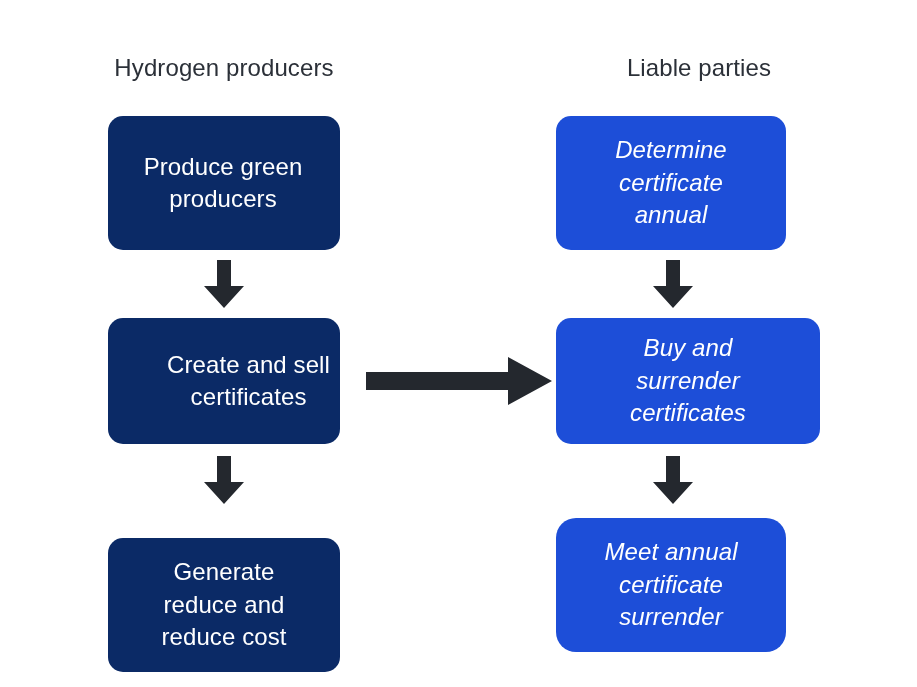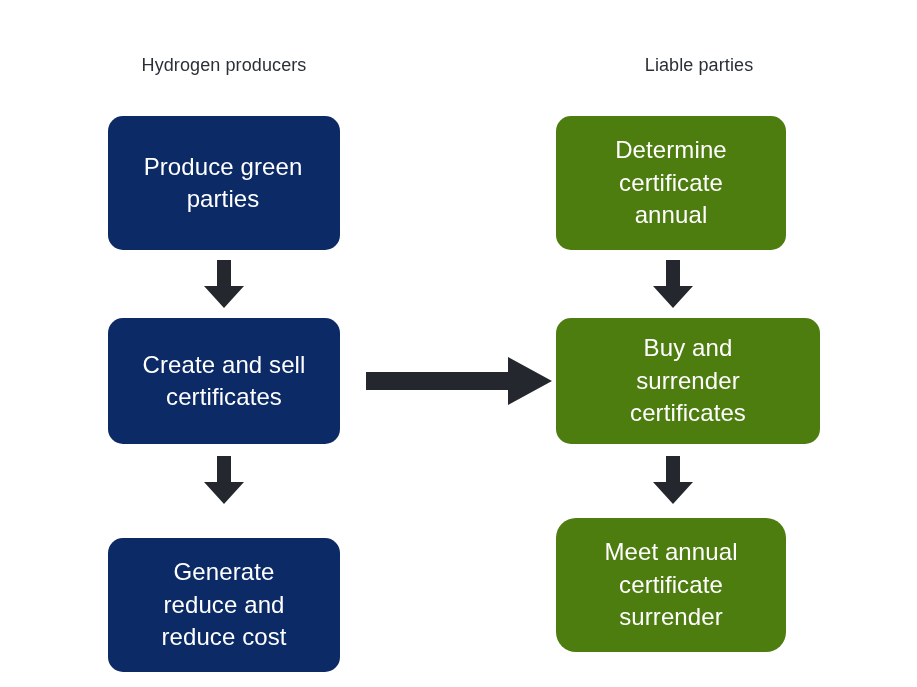--- a/index.html
+++ b/index.html
@@ -18,21 +18,21 @@
     width: 917px;
     height: 687px;
     background: #ffffff;
   }
 
   
   .col-header {
     position: absolute;
     text-align: center;
     color: #2b3038;
-    font-size: 18px;
+    font-size: 24px;
     font-weight: 400;
     letter-spacing: 0.1px;
     white-space: nowrap;
     line-height: 1;
   }
   #header-left  { left: 108px; top: 56px; width: 232px; }
   #header-right { left: 584px; top: 56px; width: 230px; }
 
   
   .node {
@@ -44,27 +44,27 @@
     border-radius: 15px;
     color: #ffffff;
     font-size: 24px;
     font-weight: 400;
     line-height: 1.35;
     letter-spacing: 0.1px;
     box-sizing: border-box;
     padding: 4px 10px;
   }
   .node-blue   { background: #0b2a66; }
-  .node-orange { background: #4d7c0f; }
+  .node-orange { background: #1d4ed8; font-style: italic; }
 
   .node span { display: block; }
 
   
   #node-produce-green-hydrogen   { left: 108px; top: 116px; width: 232px; height: 134px; padding-left: 8px; }
-  #node-create-and-sell          { left: 108px; top: 318px; width: 232px; height: 126px; }
+  #node-create-and-sell          { left: 108px; top: 318px; width: 232px; height: 126px; justify-content: flex-end; }
   #node-generate-revenue         { left: 108px; top: 518px; width: 232px; height: 134px; margin-top: 20px; }
 
   
   #node-determine-target         { left: 556px; top: 116px; width: 230px; height: 134px; }
   #node-buy-and-surrender        { left: 556px; top: 318px; width: 264px; height: 126px; }
   #node-meet-annual-liability    { left: 556px; top: 518px; width: 230px; height: 134px; border-radius: 20px; }
 
   
   .arrow-down {
     position: absolute;
@@ -92,21 +92,21 @@
 
 <div id="canvas">
 
   <div class="col-header" id="header-left">Hydrogen producers</div>
 
   <div class="col-header" id="header-right">Liable parties</div>
 
   <div class="node node-blue" id="node-produce-green-hydrogen">
     <div>
       <span>Produce green</span>
-      <span>parties</span>
+      <span>producers</span>
     </div>
   </div>
 
   <div class="node node-blue" id="node-create-and-sell">
     <div>
       <span>Create and sell</span>
       <span>certificates</span>
     </div>
   </div>
 

